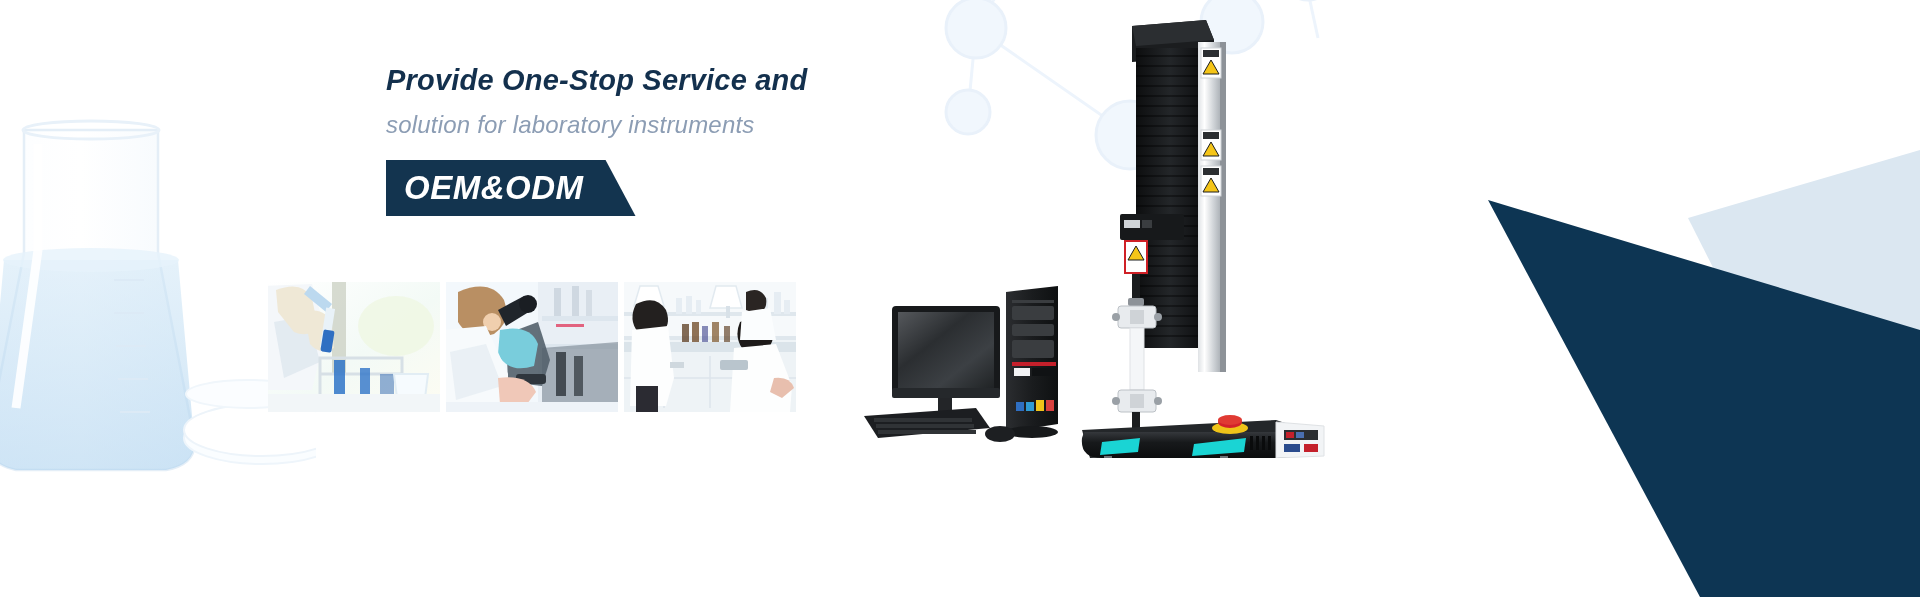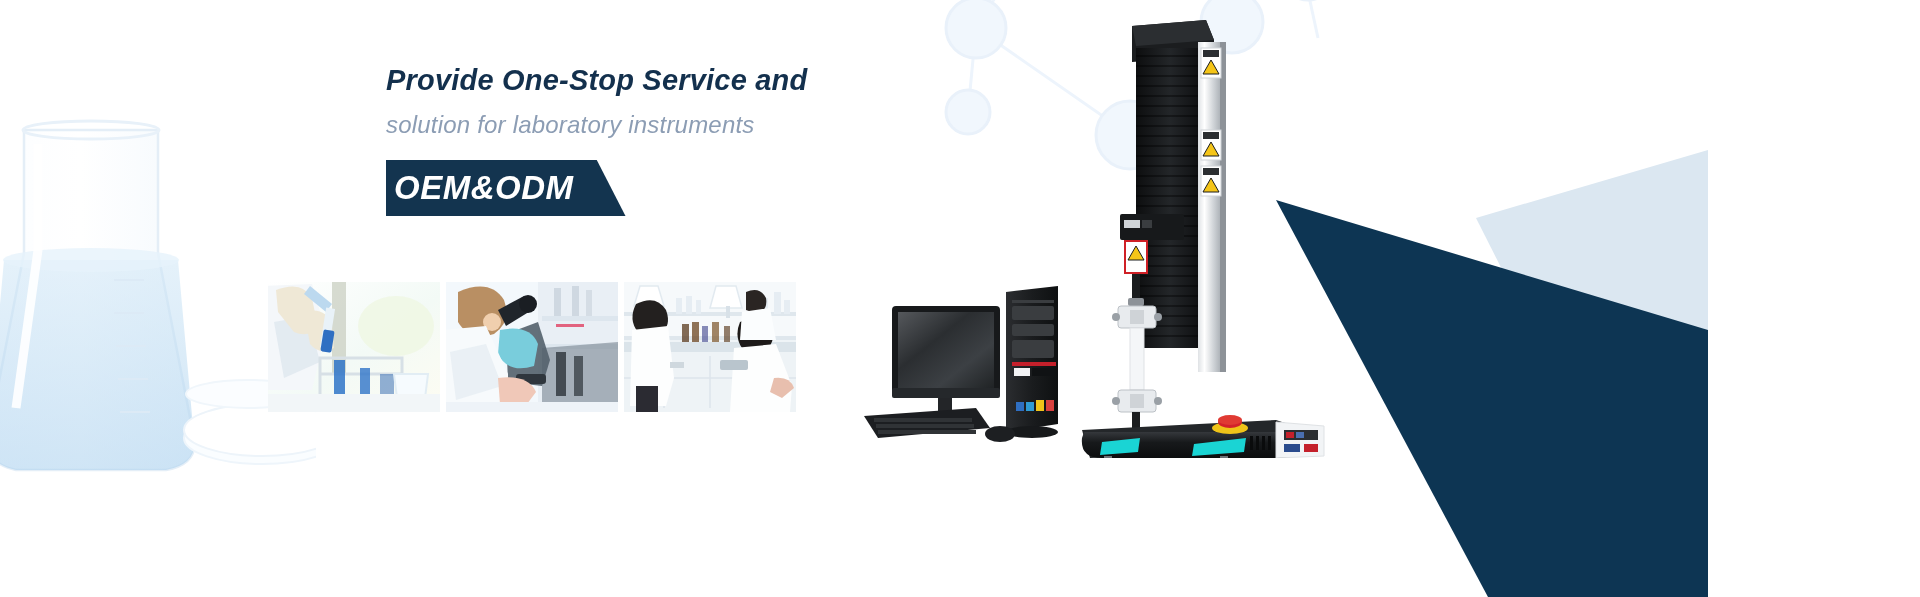--- a/index.html
+++ b/index.html
@@ -5,21 +5,21 @@
   html, body {
     margin: 0;
     padding: 0;
     background: #ffffff;
   }
   body {
     font-family: "Liberation Sans", sans-serif;
   }
   #banner {
     position: relative;
-    width: 1708px;
+    width: 1920px;
     height: 597px;
     overflow: hidden;
     background: #ffffff;
     text-decoration: underline;
   }
 
   
   .molecule-watermark {
     position: absolute;
     left: 880px;
@@ -62,21 +62,21 @@
     color: #8c9db4;
     letter-spacing: 0.2px;
     line-height: 46px;
     white-space: nowrap;
   }
   .oem-badge {
     position: relative;
     display: inline-block;
     margin-top: 12px;
     height: 56px;
-    padding: 0 52px 0 8px;
+    padding: 0 52px 0 18px;
     line-height: 56px;
     color: #ffffff;
     font-size: 33px;
     font-weight: bold;
     font-style: italic;
     letter-spacing: 0.5px;
     background: #13344f;
     -webkit-clip-path: polygon(0 0, 88% 0, 100% 100%, 0 100%);
     clip-path: polygon(0 0, 88% 0, 100% 100%, 0 100%);
     white-space: nowrap;

